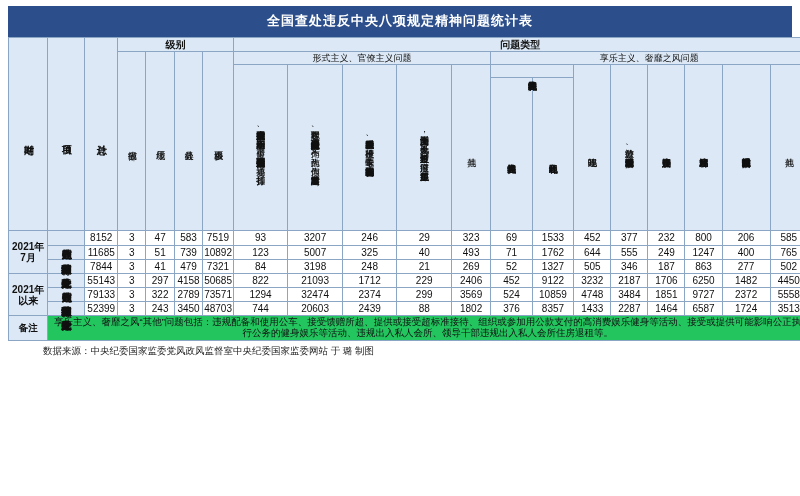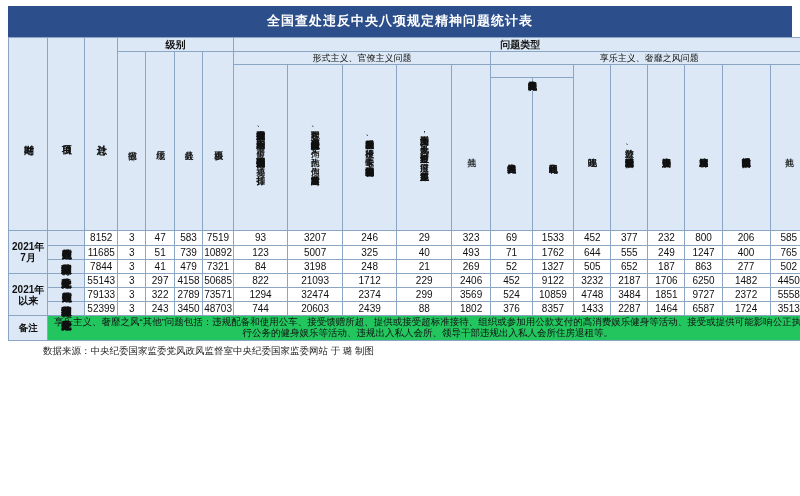--- a/index.html
+++ b/index.html
@@ -220,21 +220,21 @@
         <td class="num">479</td>
         <td class="num">7321</td>
         <td class="num">84</td>
         <td class="num">3198</td>
         <td class="num">248</td>
         <td class="num">21</td>
         <td class="num">269</td>
         <td class="num">52</td>
         <td class="num">1327</td>
         <td class="num">505</td>
-        <td class="num">652</td>
+        <td class="num">346</td>
         <td class="num">187</td>
         <td class="num">863</td>
         <td class="num">277</td>
         <td class="num">502</td>
       </tr>
 
       <tr>
         <td class="period" rowspan="3"><span>2021年以来</span></td>
         <td class="rowlbl"><span class="vert">查处问题数</span></td>
         <td class="num">55143</td>

